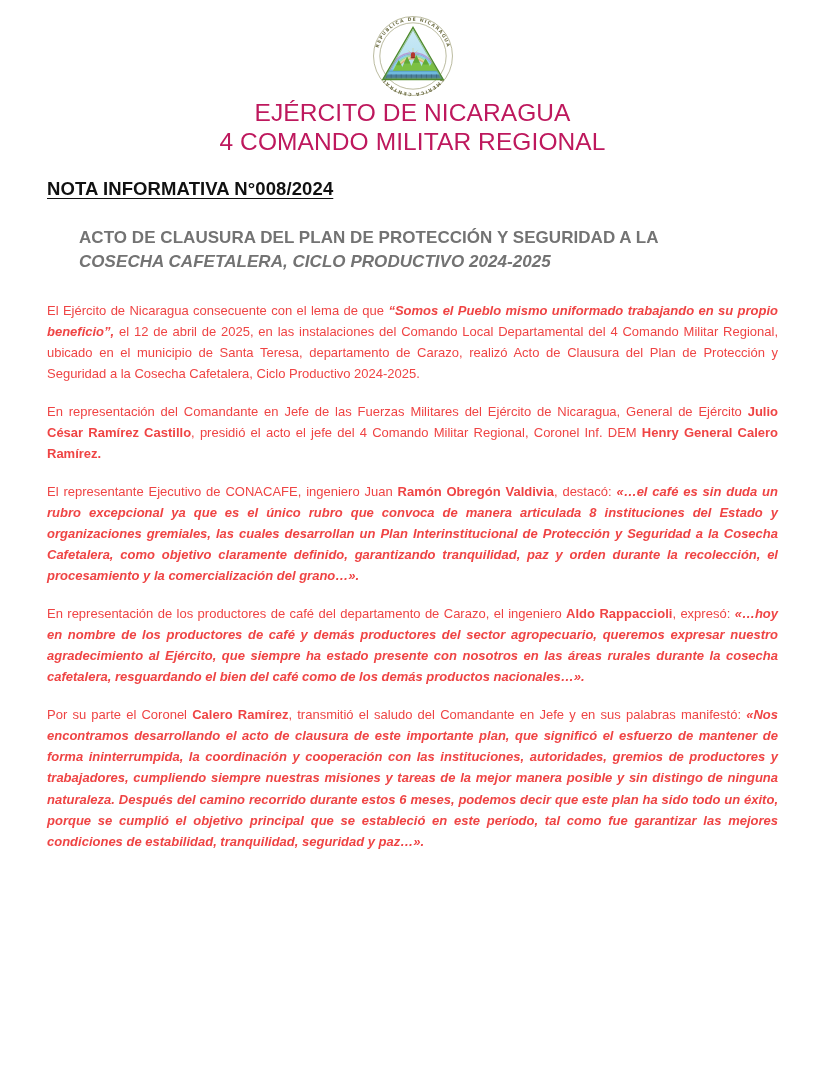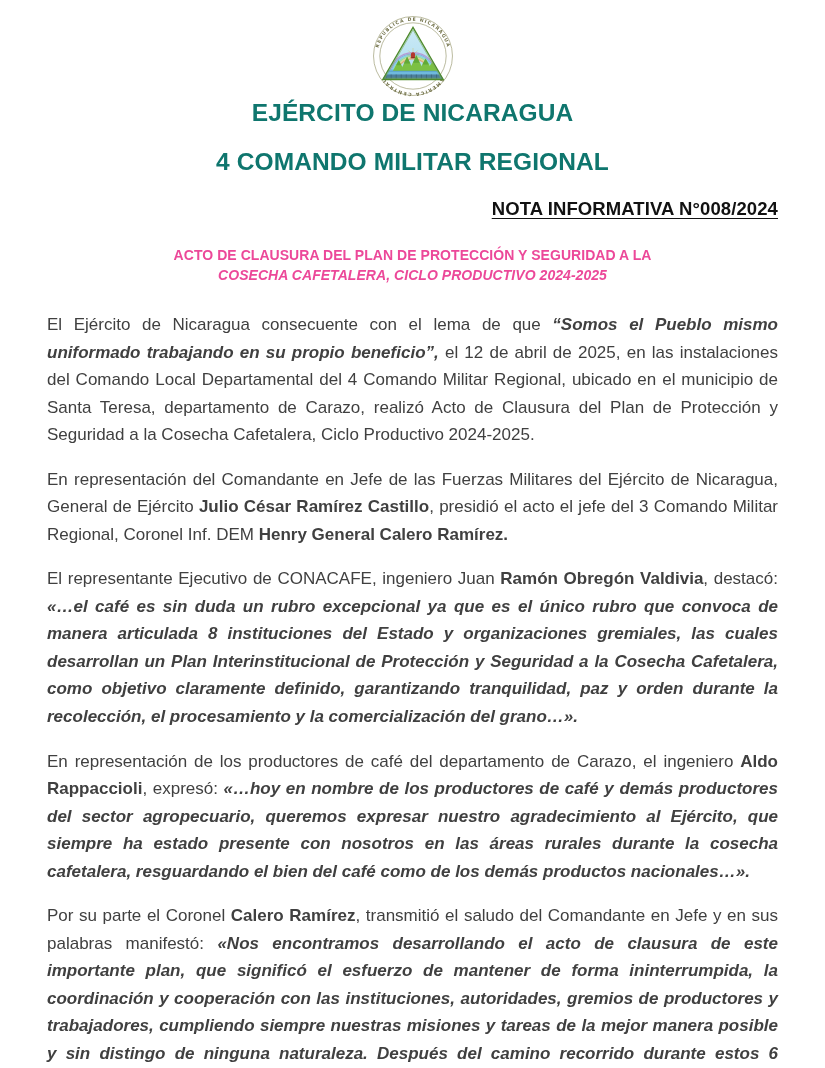--- a/index.html
+++ b/index.html
@@ -35,64 +35,64 @@
   }
   .emblem {
     width: 84px;
     height: 84px;
     display: block;
   }
 
   
   .doc-title {
     text-align: center;
-    font-weight: bold;
+    font-weight: normal;
     font-size: 24.5px;
     line-height: 1.17;
     letter-spacing: 0.1px;
     margin: 3px 0 0 0;
-    color: #0f766e;
-  }
-  .doc-title .line2 { display: block; margin-top: 20px; }
+    color: #be185d;
+  }
+  .doc-title .line2 { display: block; }
 
   .nota-line {
-    text-align: right;
+    text-align: left;
     margin: 22px 0 0 0;
   }
   .nota-number {
     font-weight: bold;
     font-size: 18.5px;
     text-decoration: underline;
     text-underline-offset: 3px;
     color: #111111;
     letter-spacing: 0.1px;
   }
 
   .subject {
-    text-align: center;
+    text-align: left;
     font-weight: bold;
-    font-size: 14px;
+    font-size: 17px;
     line-height: 1.42;
     margin: 26px 0 0 0;
     padding: 0 32px;
-    color: #ec4899;
+    color: #737373;
     letter-spacing: 0.05px;
   }
   .subject .line2 { display: block; font-style: italic; }
 
   
   .body-text {
     margin-top: 25px;
   }
   .body-text p {
     text-align: justify;
-    font-size: 17px;
+    font-size: 13px;
     line-height: 1.62;
     margin: 0 0 17px 0;
-    color: #404040;
+    color: #ef4444;
     hyphens: none;
   }
   .body-text p:last-child { margin-bottom: 16px; }
 
   b, strong { font-weight: bold; }
   .bi { font-weight: bold; font-style: italic; }
 </style>
 </head>
 <body>
 
@@ -199,21 +199,21 @@
     <span class="line2">COSECHA CAFETALERA, CICLO PRODUCTIVO  2024-2025</span>
   </h2>
 
   <div class="body-text">
 
     <p>
       <span>El Ejército de Nicaragua consecuente con el lema de que </span><span class="bi">“Somos el Pueblo mismo uniformado trabajando en su propio beneficio”,</span><span> el 12 de abril de 2025, en las instalaciones del Comando Local Departamental del 4 Comando Militar Regional, ubicado en el municipio de Santa Teresa, departamento de Carazo, realizó Acto de Clausura del Plan de Protección y Seguridad a la Cosecha Cafetalera, Ciclo Productivo 2024-2025.</span>
     </p>
 
     <p>
-      <span>En representación del Comandante en Jefe de las Fuerzas Militares del Ejército de Nicaragua, General de Ejército </span><b>Julio César Ramírez Castillo</b><span>, presidió el acto el jefe del 3 Comando Militar Regional, Coronel Inf. DEM </span><b>Henry General Calero Ramírez.</b>
+      <span>En representación del Comandante en Jefe de las Fuerzas Militares del Ejército de Nicaragua, General de Ejército </span><b>Julio César Ramírez Castillo</b><span>, presidió el acto el jefe del 4 Comando Militar Regional, Coronel Inf. DEM </span><b>Henry General Calero Ramírez.</b>
     </p>
 
     <p>
       <span>El representante Ejecutivo de CONACAFE, ingeniero Juan </span><b>Ramón Obregón Valdivia</b><span>, destacó: </span><span class="bi">«…el café es sin duda un rubro excepcional ya que es el único rubro que convoca de manera articulada 8 instituciones del Estado y organizaciones gremiales, las cuales desarrollan un Plan Interinstitucional de Protección y Seguridad a la Cosecha Cafetalera, como objetivo claramente definido, garantizando tranquilidad, paz y orden durante la recolección, el procesamiento y la comercialización del grano…».</span>
     </p>
 
     <p>
       <span>En representación de los productores de café del departamento de Carazo, el ingeniero </span><b>Aldo Rappaccioli</b><span>, expresó: </span><span class="bi">«…hoy en nombre de los productores de café y demás productores del sector agropecuario, queremos expresar nuestro agradecimiento al Ejército, que siempre ha estado presente con nosotros en las áreas rurales durante la cosecha cafetalera, resguardando el bien del café como de los demás productos nacionales…».</span>
     </p>
 

